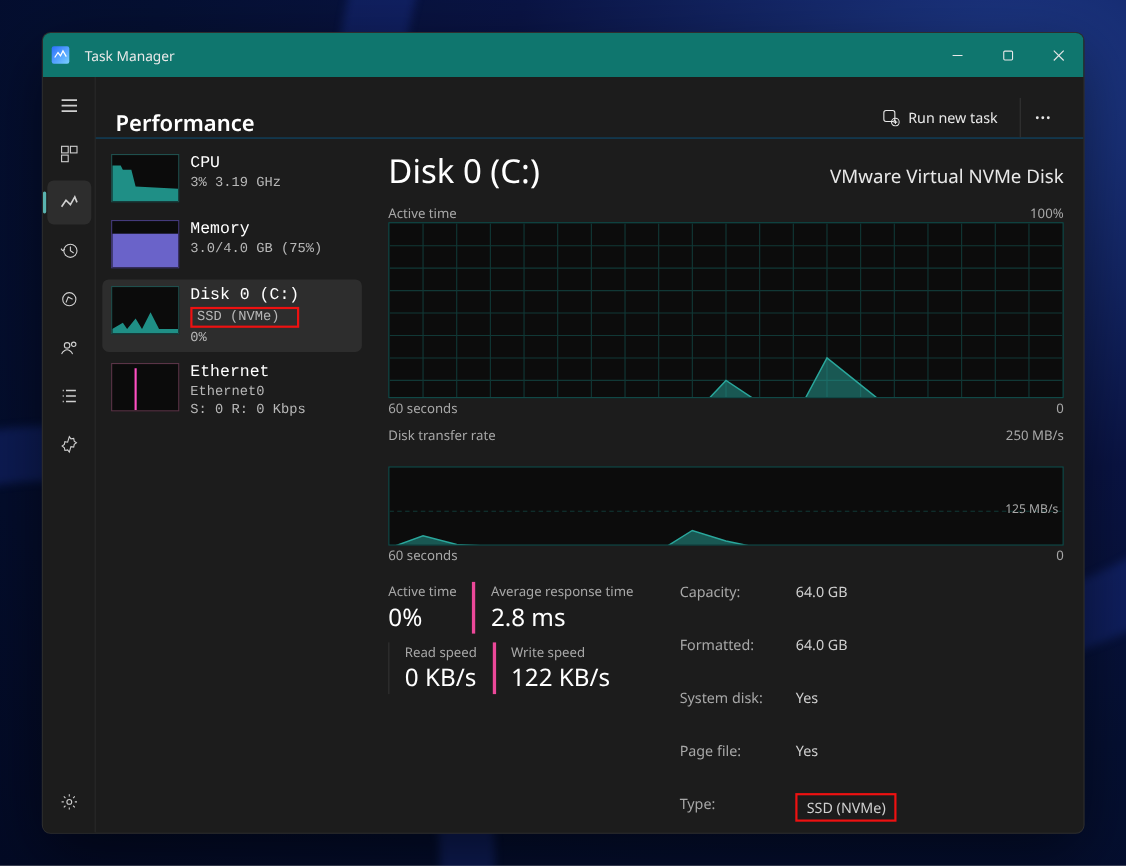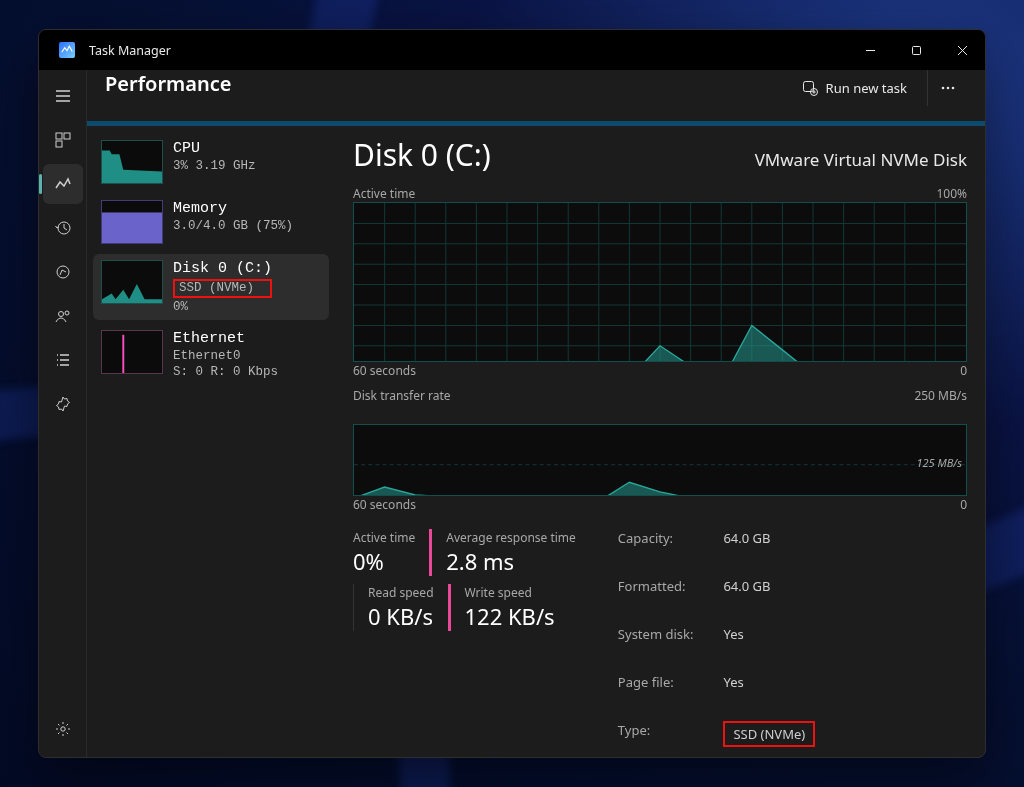--- a/index.html
+++ b/index.html
@@ -26,22 +26,22 @@
     border: 1px solid #2e2e2e;
     border-radius: 8px;
     box-shadow: 0 20px 60px rgba(0,0,0,0.5);
     overflow: hidden;
     display: flex; flex-direction: column;
     color: #e6e6e6;
   }
 
   
   .titlebar {
-    height: 40px; display: flex; align-items: center; padding-left: 20px;
-    background: #000000;
+    height: 40px; display: flex; align-items: center; padding-left: 8px;
+    background: #0f766e;
   }
   .titlebar .app-icon {
     width: 16px; height: 16px; margin-right: 14px;
     background: linear-gradient(135deg,#2b6fff,#7ad0ff);
     border-radius: 2px; display:flex;align-items:center;justify-content:center;
   }
   .titlebar .app-icon svg { width: 12px; height: 12px; }
   .titlebar .title { font-size: 12.5px; color: #e8e8e8; }
   .win-controls { margin-left: auto; display: flex; }
   .win-btn { width: 46px; height: 40px; display:flex;align-items:center;justify-content:center; color:#e8e8e8; }
@@ -65,22 +65,22 @@
     content:""; position:absolute; left:-4px; top:10px; bottom:10px;
     width:3px; background:#59b3b0; border-radius:2px;
   }
   .nav-settings { margin-top:auto; margin-bottom:8px; }
   .nav-btn svg { width:18px; height:18px; }
 
   
   .main { flex:1; display:flex; flex-direction:column; min-width:0; }
 
   .header {
-    height: 56px; display:flex; align-items:flex-start; padding: 0 18px;
-    border-bottom: 5px solid #0c4a6e;
+    height: 56px; display:flex; align-items:flex-end; padding: 0 18px;
+    border-bottom: 1px solid #0c4a6e;
   }
   .header h1 { font-size: 20px; font-weight:600; color:#fff; }
   .header .actions { margin-left:auto; display:flex; align-items:center; gap:4px; }
   .run-task {
     display:flex; align-items:center; gap:8px; padding:6px 10px; border-radius:4px;
     color:#e8e8e8; font-size:13px;
   }
   .dots { width:40px; height:36px; display:flex;align-items:center;justify-content:center; border-left:1px solid #333; margin-left:6px; }
   .dots svg, .run-task svg { width:16px;height:16px; }
 
@@ -103,21 +103,21 @@
   
   .detail { flex:1; padding: 4px 18px 10px 18px; display:flex; flex-direction:column; min-width:0; }
   .detail-head { display:flex; justify-content:space-between; align-items:baseline; margin-top:4px; }
   .detail-head .disk-title { font-size:30px; font-weight:400; color:#fff; }
   .detail-head .model { font-size:17px; color:#e8e8e8; }
   .chart-label-row { display:flex; justify-content:space-between; font-size:12px; color:#a8a8a8; margin-top:10px; }
   .chart {
     width:100%; border:1px solid #114f4d; background:#0c0c0c; position:relative; overflow:hidden;
   }
   .chart.tall { height: 200px; }
-  .chart.short { height: 90px; margin-top:20px;font-style:italic; }
+  .chart.short { height: 90px; margin-top:20px; }
   .chart .grid, .chart .series { position:absolute; inset:0; }
   .grid line { stroke:#113836; stroke-width:1; }
   .series .fill { fill: rgba(37,151,142,0.55); }
   .series .line { stroke:#2aa79c; stroke-width:1.3; fill:none; }
   .mbps-label { position:absolute; right:4px; font-size:11px; color:#a8a8a8; }
   .axis-row { display:flex; justify-content:space-between; font-size:12px; color:#a8a8a8; margin-top:0; }
 
   .stats { display:flex; gap:24px; margin-top:16px; }
   .kpi .lbl { font-size:12px; color:#a8a8a8; }
   .kpi .val { font-size:22px; color:#fff; }

